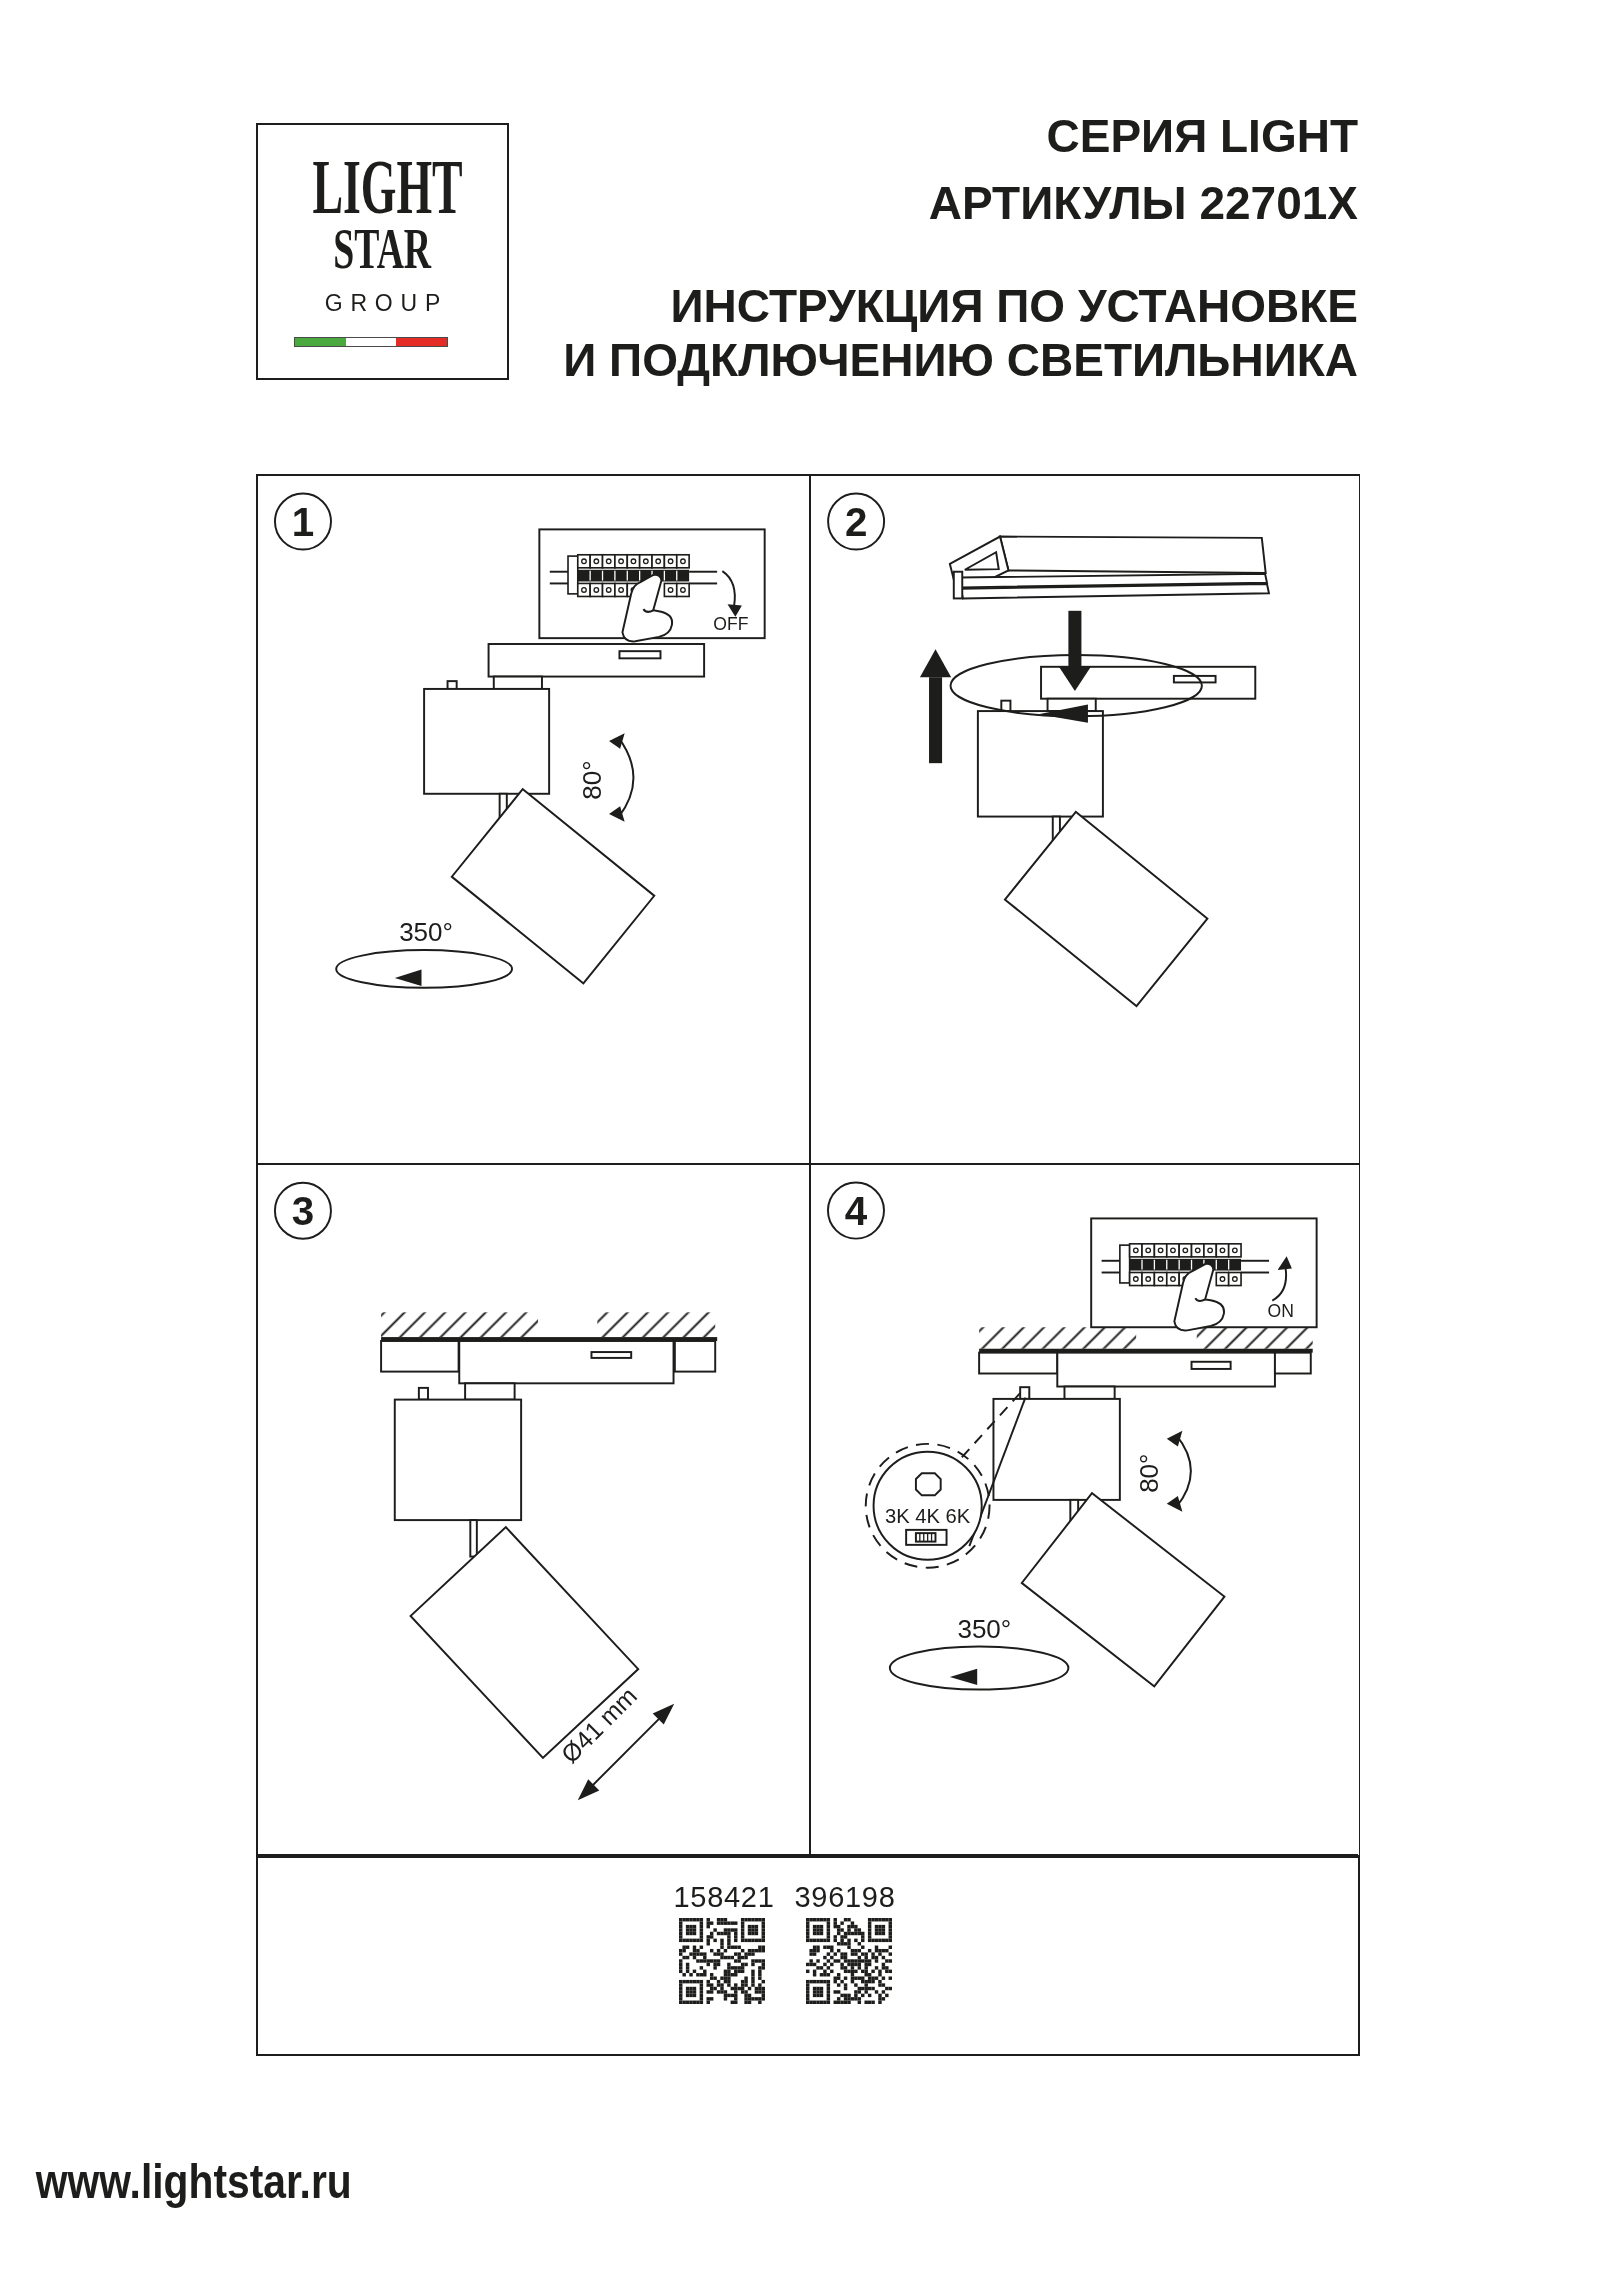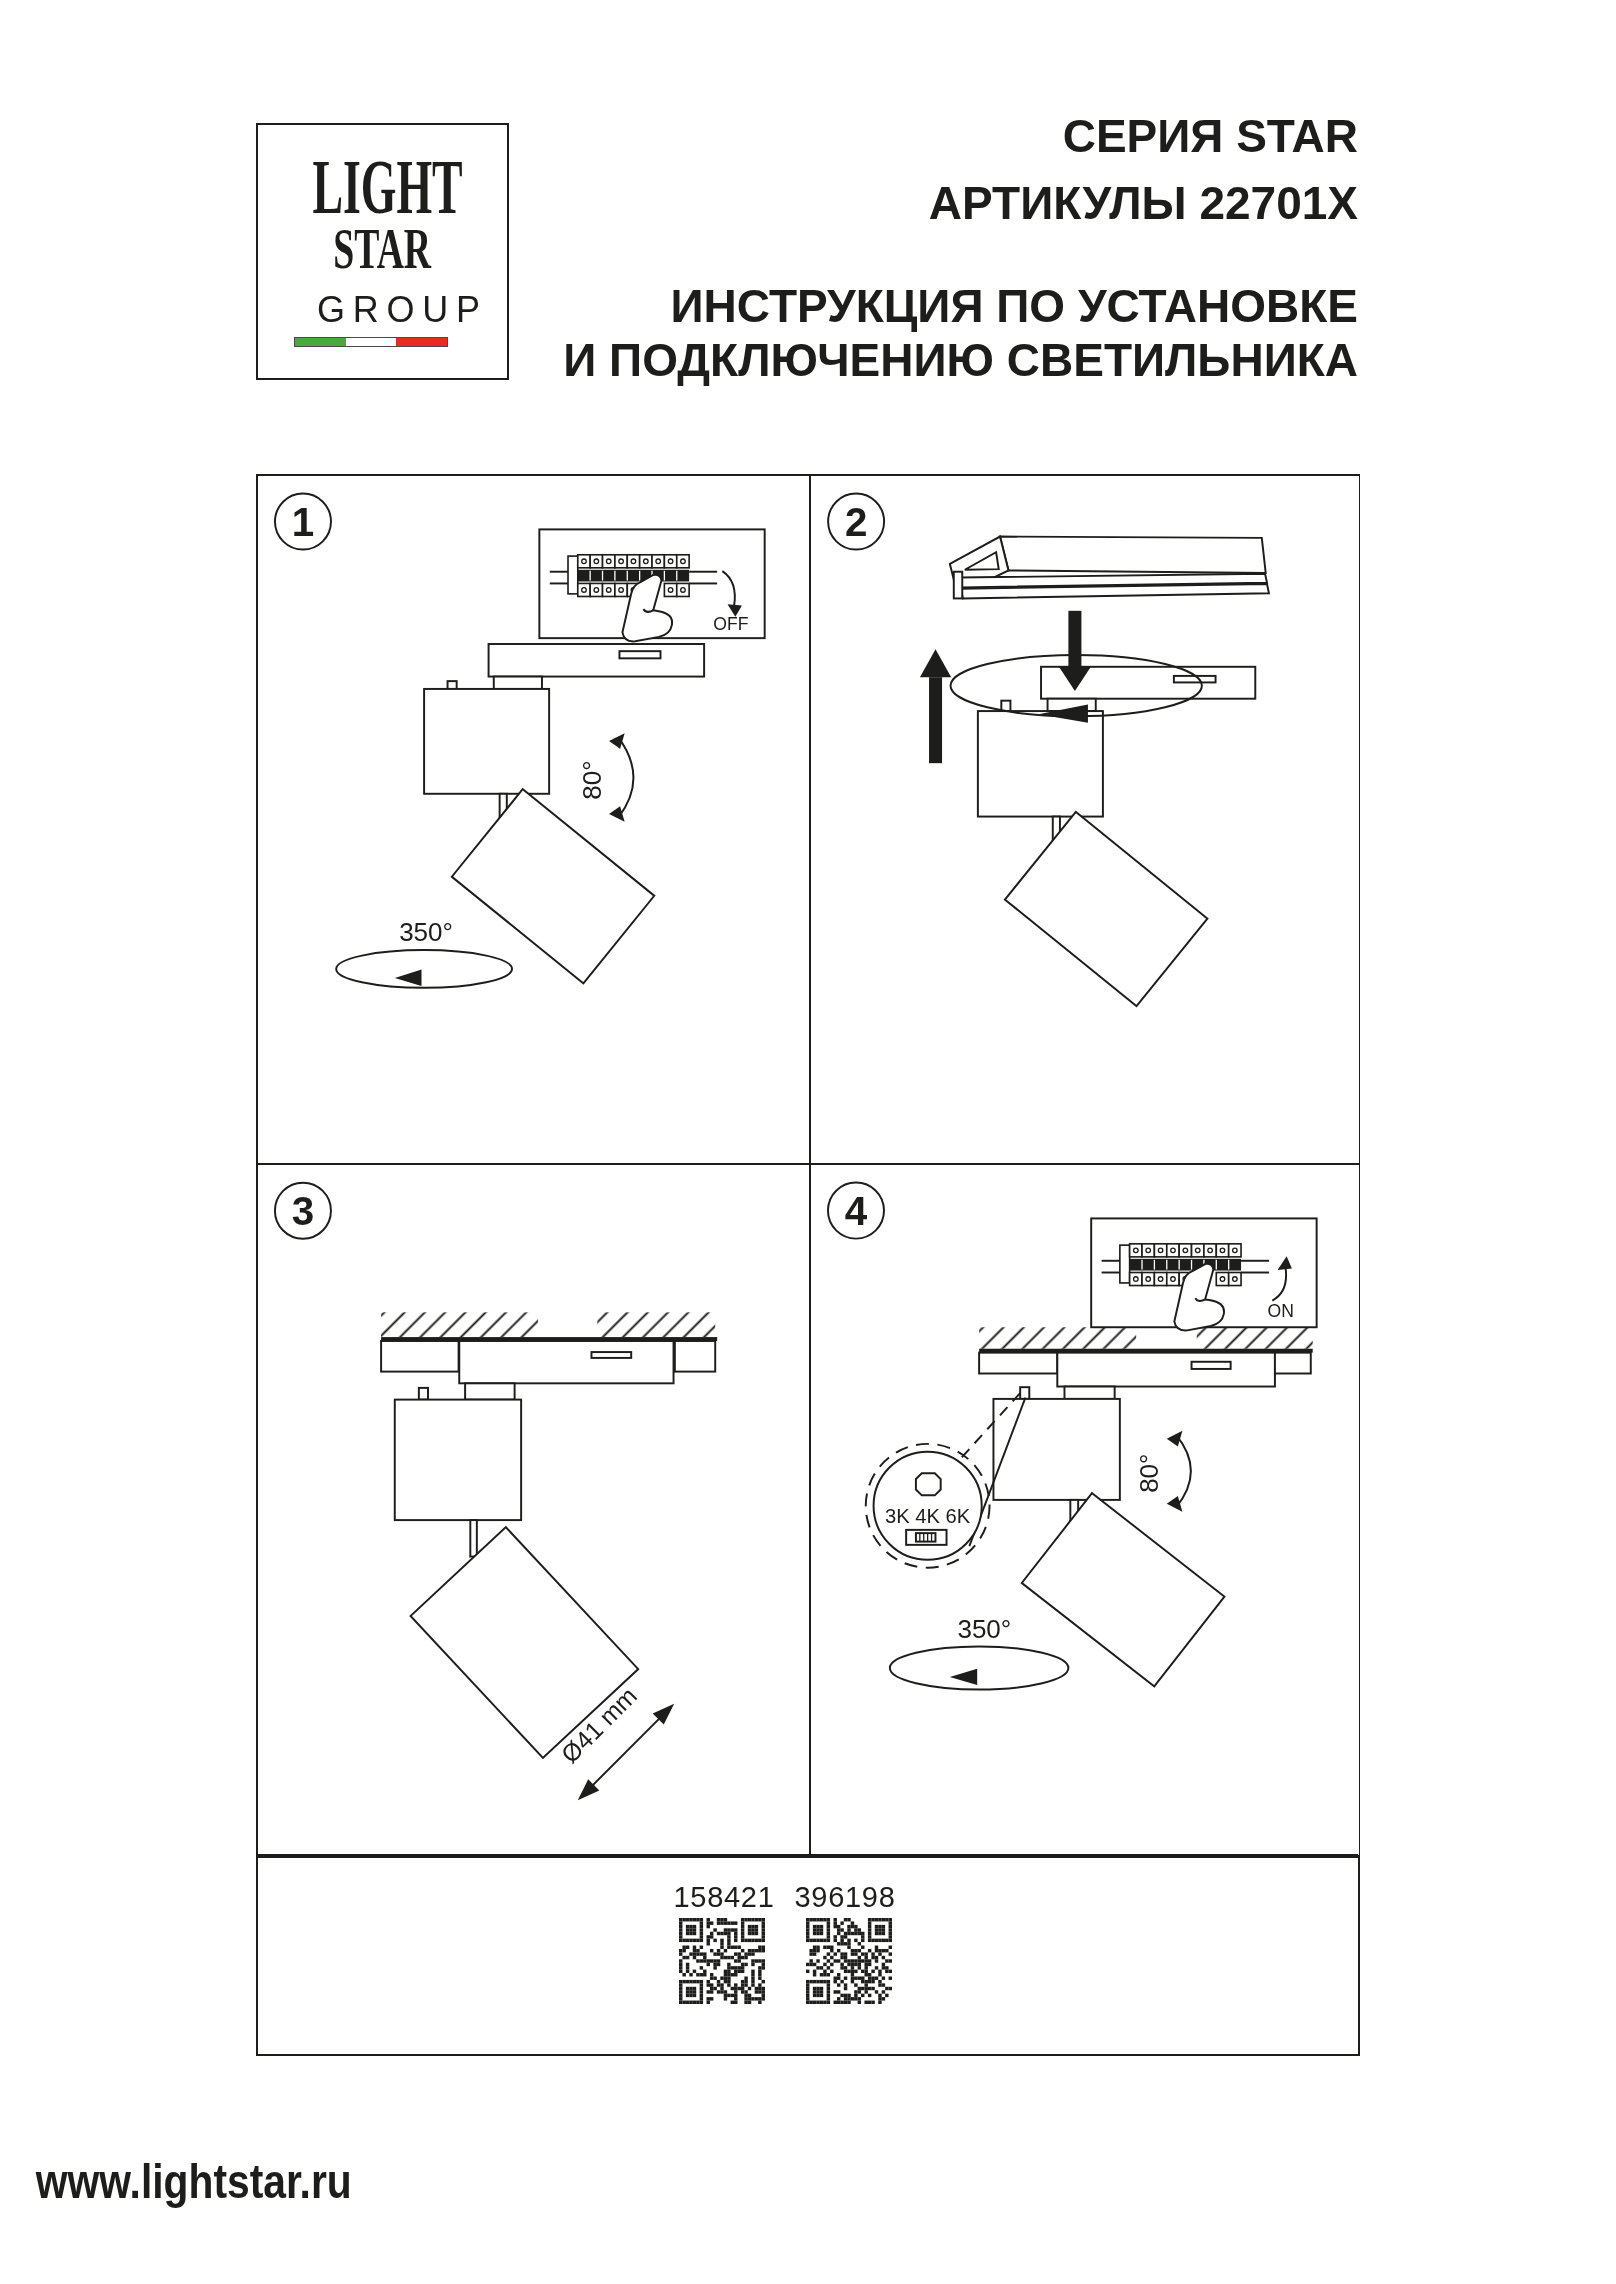--- a/index.html
+++ b/index.html
@@ -11,21 +11,21 @@
   
   .logo-box {
     position:absolute; left:256px; top:123px; width:253px; height:257px;
     border:2.6px solid #1d1d1b; text-align:center;
   }
   .logo-word { position:absolute; left:0; width:100%; text-align:center;
     font-family:"Liberation Serif", serif; font-weight:700; line-height:1; white-space:nowrap; }
   .lw1 { top:22px;  font-size:79px; }
   .lw2 { top:95px; font-size:58px;text-align:center; }
   .lw3 { top:167px; font-family:"Liberation Sans",sans-serif; font-weight:400;
-         font-size:36px; letter-spacing:7.8px; text-indent:7.8px;margin-left:16px; }
+         font-size:23px; letter-spacing:7.8px; text-indent:7.8px; }
   .cond1 { display:inline-block; transform:scaleX(.58); transform-origin:center; }
   .cond2 { display:inline-block; transform:scaleX(.65); transform-origin:center; }
   .flag { position:absolute; left:36px; top:212px; width:154px; height:9.8px;
           border:1.3px solid #4a4a4a; display:flex; }
   .flag > div { flex:1 1 33.33%; height:100%; }
   
   .hdr { position:absolute; right:258px; line-height:46px; font-size:46px; font-weight:700;
          white-space:nowrap; text-align:right; }
   .h1 { top:113px; } .h2 { top:180px; } .h3 { top:283px; } .h4 { top:337px; }
   
@@ -63,21 +63,21 @@
     <div class="logo-word lw1"><span class="cond1">LIGHT</span></div>
     <div class="logo-word lw2"><span class="cond2">STAR</span></div>
     <div class="logo-word lw3">GROUP</div>
     <div class="flag">
       <div style="background: rgb(74, 169, 62);"></div>
       <div style="background: rgb(255, 255, 255);"></div>
       <div style="background: rgb(229, 43, 37);"></div>
     </div>
   </div>
 
-  <div class="hdr h1">СЕРИЯ STAR</div>
+  <div class="hdr h1">СЕРИЯ LIGHT</div>
   <div class="hdr h2">АРТИКУЛЫ 22701X</div>
   <div class="hdr h3">ИНСТРУКЦИЯ ПО УСТАНОВКЕ</div>
   <div class="hdr h4">И ПОДКЛЮЧЕНИЮ СВЕТИЛЬНИКА</div>
 
   <div class="grid">
 
     <svg class="panel p1" width="551" height="687" viewBox="0 0 846 1055">
       <g>
         <circle class="sn" stroke-width="4" cx="69" cy="70" r="43"></circle>
         <text x="69" y="92" font-size="62" font-weight="bold" text-anchor="middle">1</text>

